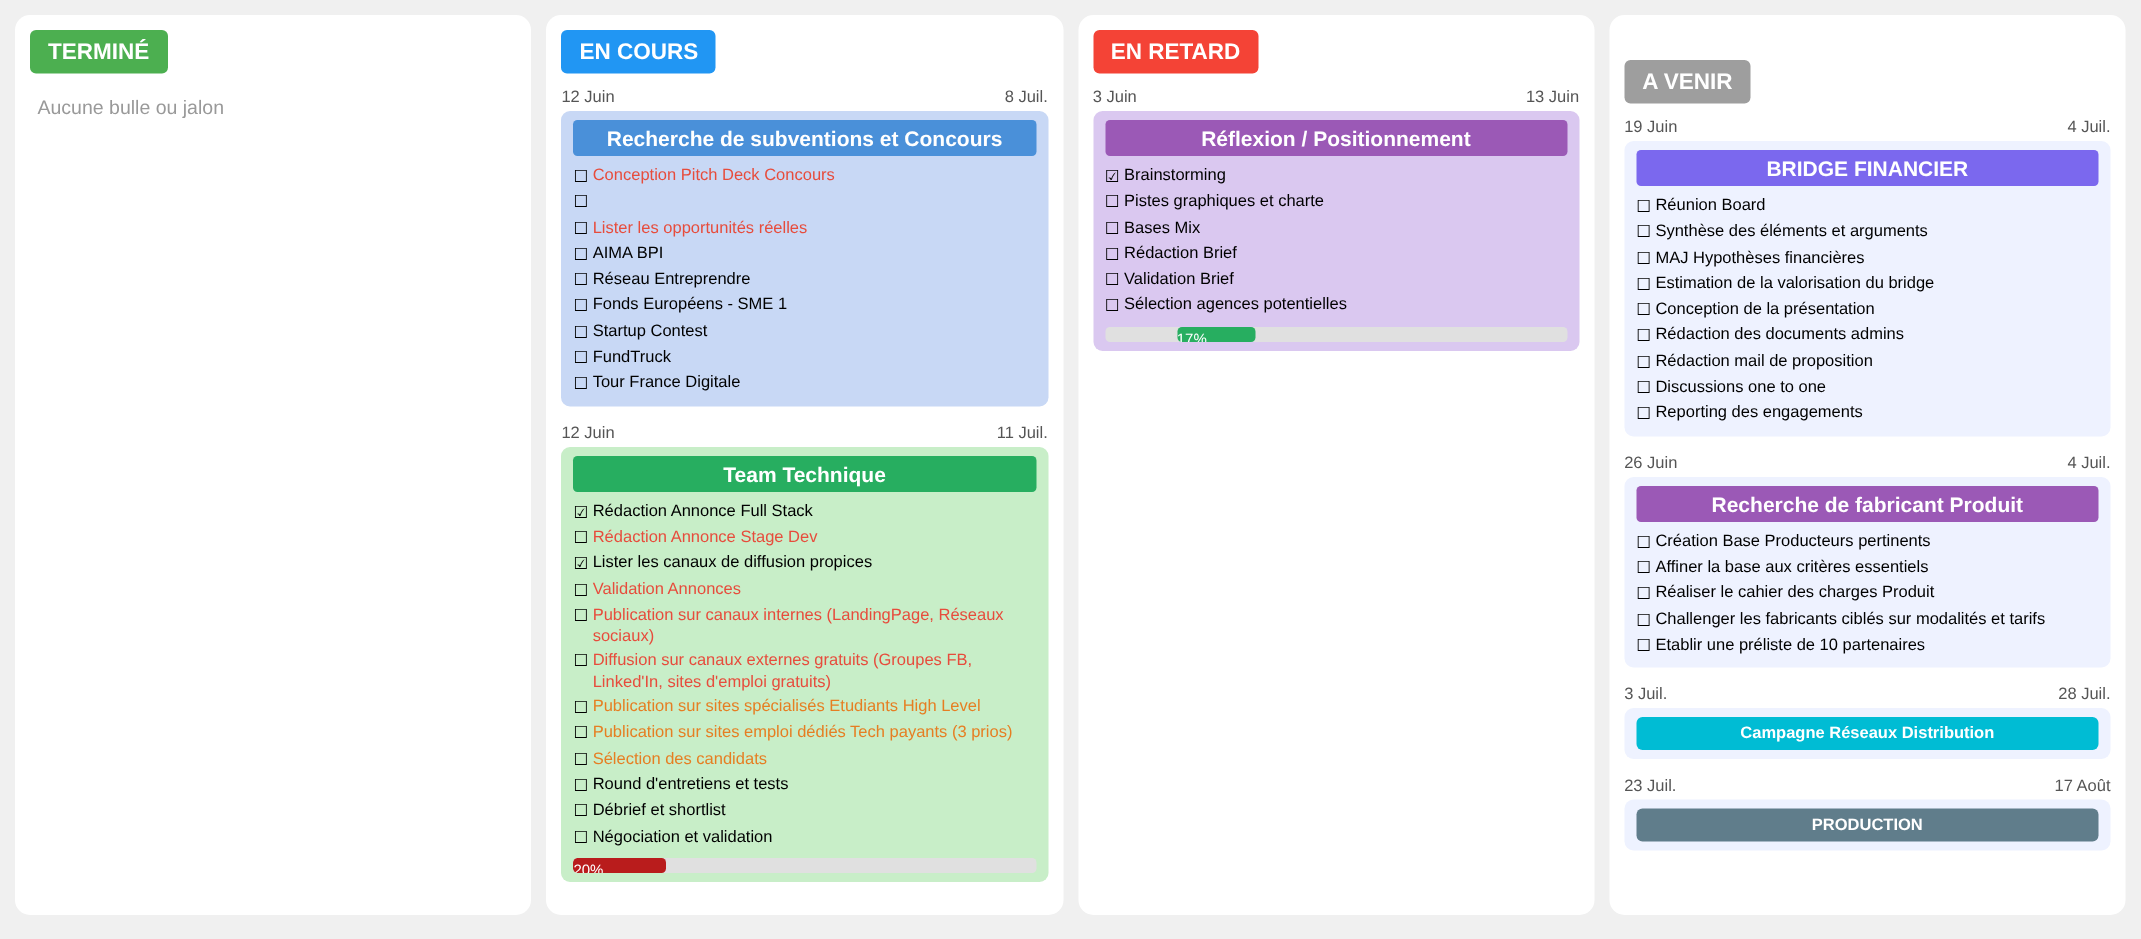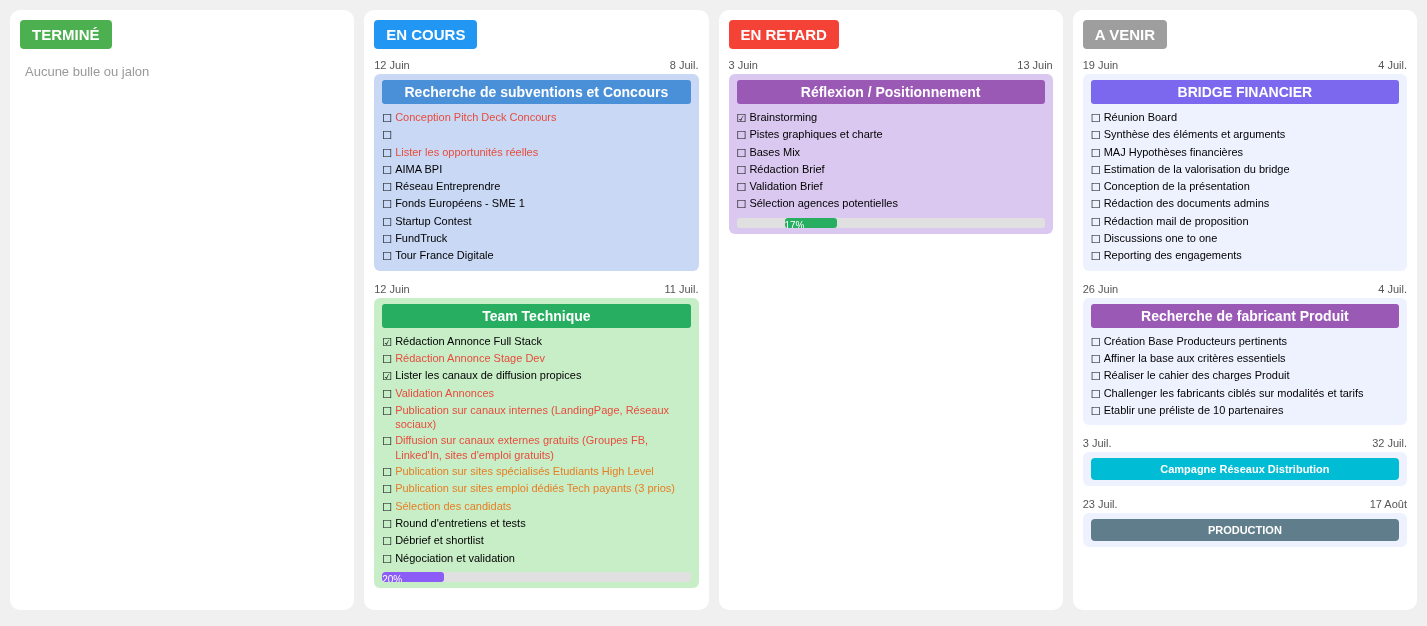--- a/index.html
+++ b/index.html
@@ -26,21 +26,21 @@
       font-size: 15px;
       padding: 6px 12px;
       border-radius: 4px;
       color: #fff;
       display: inline-block;
       margin-bottom: 10px;
     }
     .col-termine .column-header { background: #4caf50; }
     .col-encours .column-header { background: #2196f3; }
     .col-retard .column-header { background: #f44336; }
-    .col-avenir .column-header { background: #9e9e9e; }
+    .col-avenir .column-header { background: #9e9e9e; margin-top: 20px; }
 
     .empty-text {
       color: #999;
       font-size: 13px;
       padding: 5px;
     }
 
     .card-wrapper {
       margin-bottom: 12px;
     }
@@ -107,21 +107,21 @@
       height: 100%;
       border-radius: 3px;
     }
     .progress-label {
       font-size: 10px;
       color: #fff;
       text-align: center;
       line-height: 10px;
     }
     .progress-green { background: #27ae60; }
-    .progress-orange { background: #8b5cf6; }
+    .progress-orange { background: #b91c1c; }
 
     .campagne-card {
       background: #00bcd4;
       border-radius: 4px;
       color: #fff;
       font-weight: bold;
       text-align: center;
       padding: 5px;
       font-size: 11px;
     }
@@ -357,21 +357,21 @@
             </li>
             <li>
               <span class="check">☐</span>
               <span>Etablir une préliste de 10 partenaires</span>
             </li>
           </ul>
         </div>
       </div><div class="card-wrapper">
         <div class="card-meta">
           <span>3 Juil.</span>
-          <span>32 Juil.</span>
+          <span>28 Juil.</span>
         </div>
         <div class="card bg-avenir">
           <div class="campagne-card">Campagne Réseaux Distribution</div>
         </div>
       </div><div class="card-wrapper">
         <div class="card-meta">
           <span>23 Juil.</span>
           <span>17 Août</span>
         </div>
         <div class="card bg-avenir">

